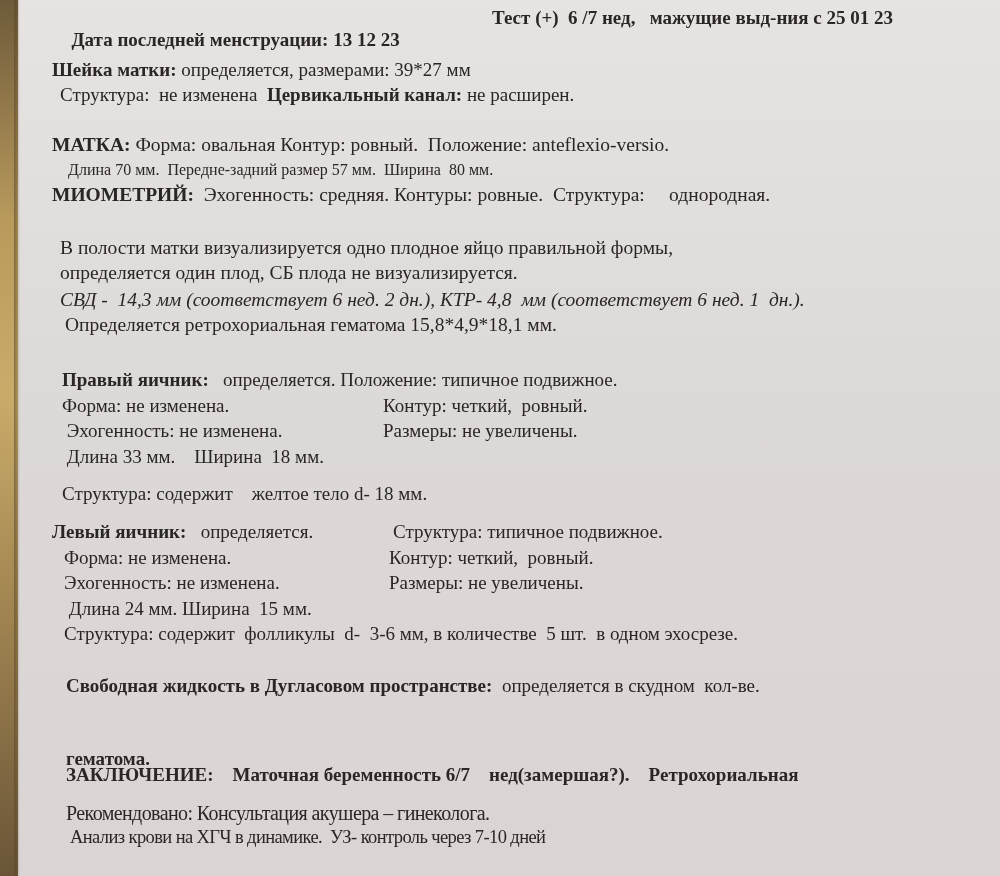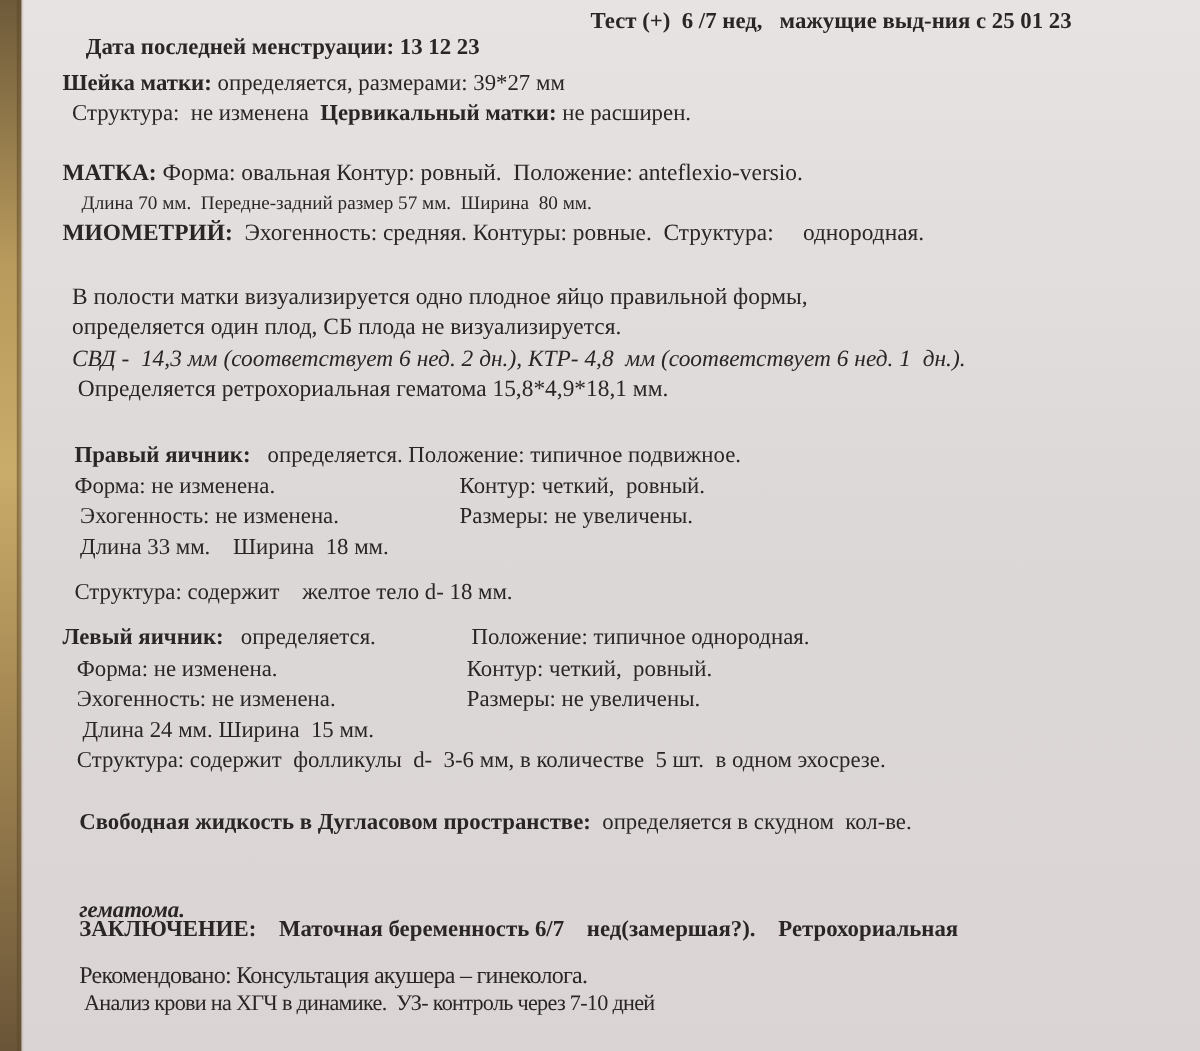--- a/index.html
+++ b/index.html
@@ -31,47 +31,47 @@
 <div class="edge"></div>
 <div class="paper"></div>
 <div class="edge2"></div>
 
 <div class="line b hdr" style="left:62px; top:7px;">
   <span>Дата последней менструации:</span><span> 13 12 23</span>
 </div>
 <div class="line b hdr" style="left:492px; top:7px;">Тест (+)  6 /7 нед,   мажущие выд-ния с 25 01 23</div>
 
 <div class="line" style="left:52px; top:59px;"><span class="b">Шейка матки:</span><span> определяется, размерами: 39*27 мм</span></div>
-<div class="line" style="left:60px; top:84px;"><span>Структура:  не изменена  </span><span class="b">Цервикальный матки:</span><span> не расширен.</span></div>
+<div class="line" style="left:60px; top:84px;"><span>Структура:  не изменена  </span><span class="b">Цервикальный канал:</span><span> не расширен.</span></div>
 
 <div class="line" style="left:52px; top:134px; font-size:19.5px;"><span class="b">МАТКА:</span><span> Форма: овальная Контур: ровный.  Положение: anteflexio-versio.</span></div>
 <div class="line" style="left:52px; top:159px; font-size:16px;margin-left:16px;">Длина 70 мм.  Передне-задний размер 57 мм.  Ширина  80 мм.</div>
 <div class="line" style="left:52px; top:184px; font-size:19.5px;"><span class="b">МИОМЕТРИЙ:</span><span>  Эхогенность: средняя. Контуры: ровные.  Структура:     однородная.</span></div>
 
 <div class="line" style="left:60px; top:237px; font-size:19.5px;">В полости матки визуализируется одно плодное яйцо правильной формы,</div>
 <div class="line" style="left:60px; top:262px; font-size:19.5px;">определяется один плод, СБ плода не визуализируется.</div>
 <div class="line" style="left:60px; top:289px; font-size:19.5px;font-style:italic;">СВД -  14,3 мм (соответствует 6 нед. 2 дн.), КТР- 4,8  мм (соответствует 6 нед. 1  дн.).</div>
 <div class="line" style="left:60px; top:314px; font-size:19.5px;"> Определяется ретрохориальная гематома 15,8*4,9*18,1 мм.</div>
 
 <div class="line" style="left:62px; top:369px;"><span class="b">Правый яичник:</span><span>   определяется. Положение: типичное подвижное.</span></div>
 <div class="line" style="left:62px; top:395px;">Форма: не изменена.</div>
 <div class="line" style="left:383px; top:395px;">Контур: четкий,  ровный.</div>
 <div class="line" style="left:62px; top:420px;"> Эхогенность: не изменена.</div>
 <div class="line" style="left:383px; top:420px;">Размеры: не увеличены.</div>
 <div class="line" style="left:62px; top:446px;"> Длина 33 мм.    Ширина  18 мм.</div>
 <div class="line" style="left:62px; top:471px;margin-top:12px;">Структура: содержит    желтое тело d- 18 мм.</div>
 
 <div class="line" style="left:52px; top:521px;text-align:right;"><span class="b">Левый яичник:</span><span>   определяется.</span></div>
-<div class="line" style="left:393px; top:521px;">Положение: типичное однородная.</div>
+<div class="line" style="left:393px; top:521px;">Структура: типичное подвижное.</div>
 <div class="line" style="left:64px; top:547px;">Форма: не изменена.</div>
 <div class="line" style="left:389px; top:547px;">Контур: четкий,  ровный.</div>
 <div class="line" style="left:64px; top:572px;">Эхогенность: не изменена.</div>
 <div class="line" style="left:389px; top:572px;">Размеры: не увеличены.</div>
 <div class="line" style="left:64px; top:598px;"> Длина 24 мм. Ширина  15 мм.</div>
 <div class="line" style="left:64px; top:623px;">Структура: содержит  фолликулы  d-  3-6 мм, в количестве  5 шт.  в одном эхосрезе.</div>
 
 <div class="line" style="left:66px; top:675px;"><span class="b">Свободная жидкость в Дугласовом пространстве:</span><span>  определяется в скудном  кол-ве.</span></div>
 
 <div class="line b" style="left:66px; top:764px;"><span>ЗАКЛЮЧЕНИЕ:</span><span>    Маточная беременность 6/7    нед(замершая?).    Ретрохориальная</span></div>
-<div class="line b" style="left:66px; top:748px;font-style:italic;">гематома.</div>
+<div class="line b" style="left:66px; top:748px;">гематома.</div>
 
 <div class="line" style="left:66px; top:802px; font-size:20px; letter-spacing:-0.6px;">Рекомендовано: Консультация акушера – гинеколога.</div>
 <div class="line" style="left:66px; top:826px; font-size:18.5px; letter-spacing:-0.6px;"> Анализ крови на ХГЧ в динамике.  УЗ- контроль через 7-10 дней</div>
 
 </body></html>

